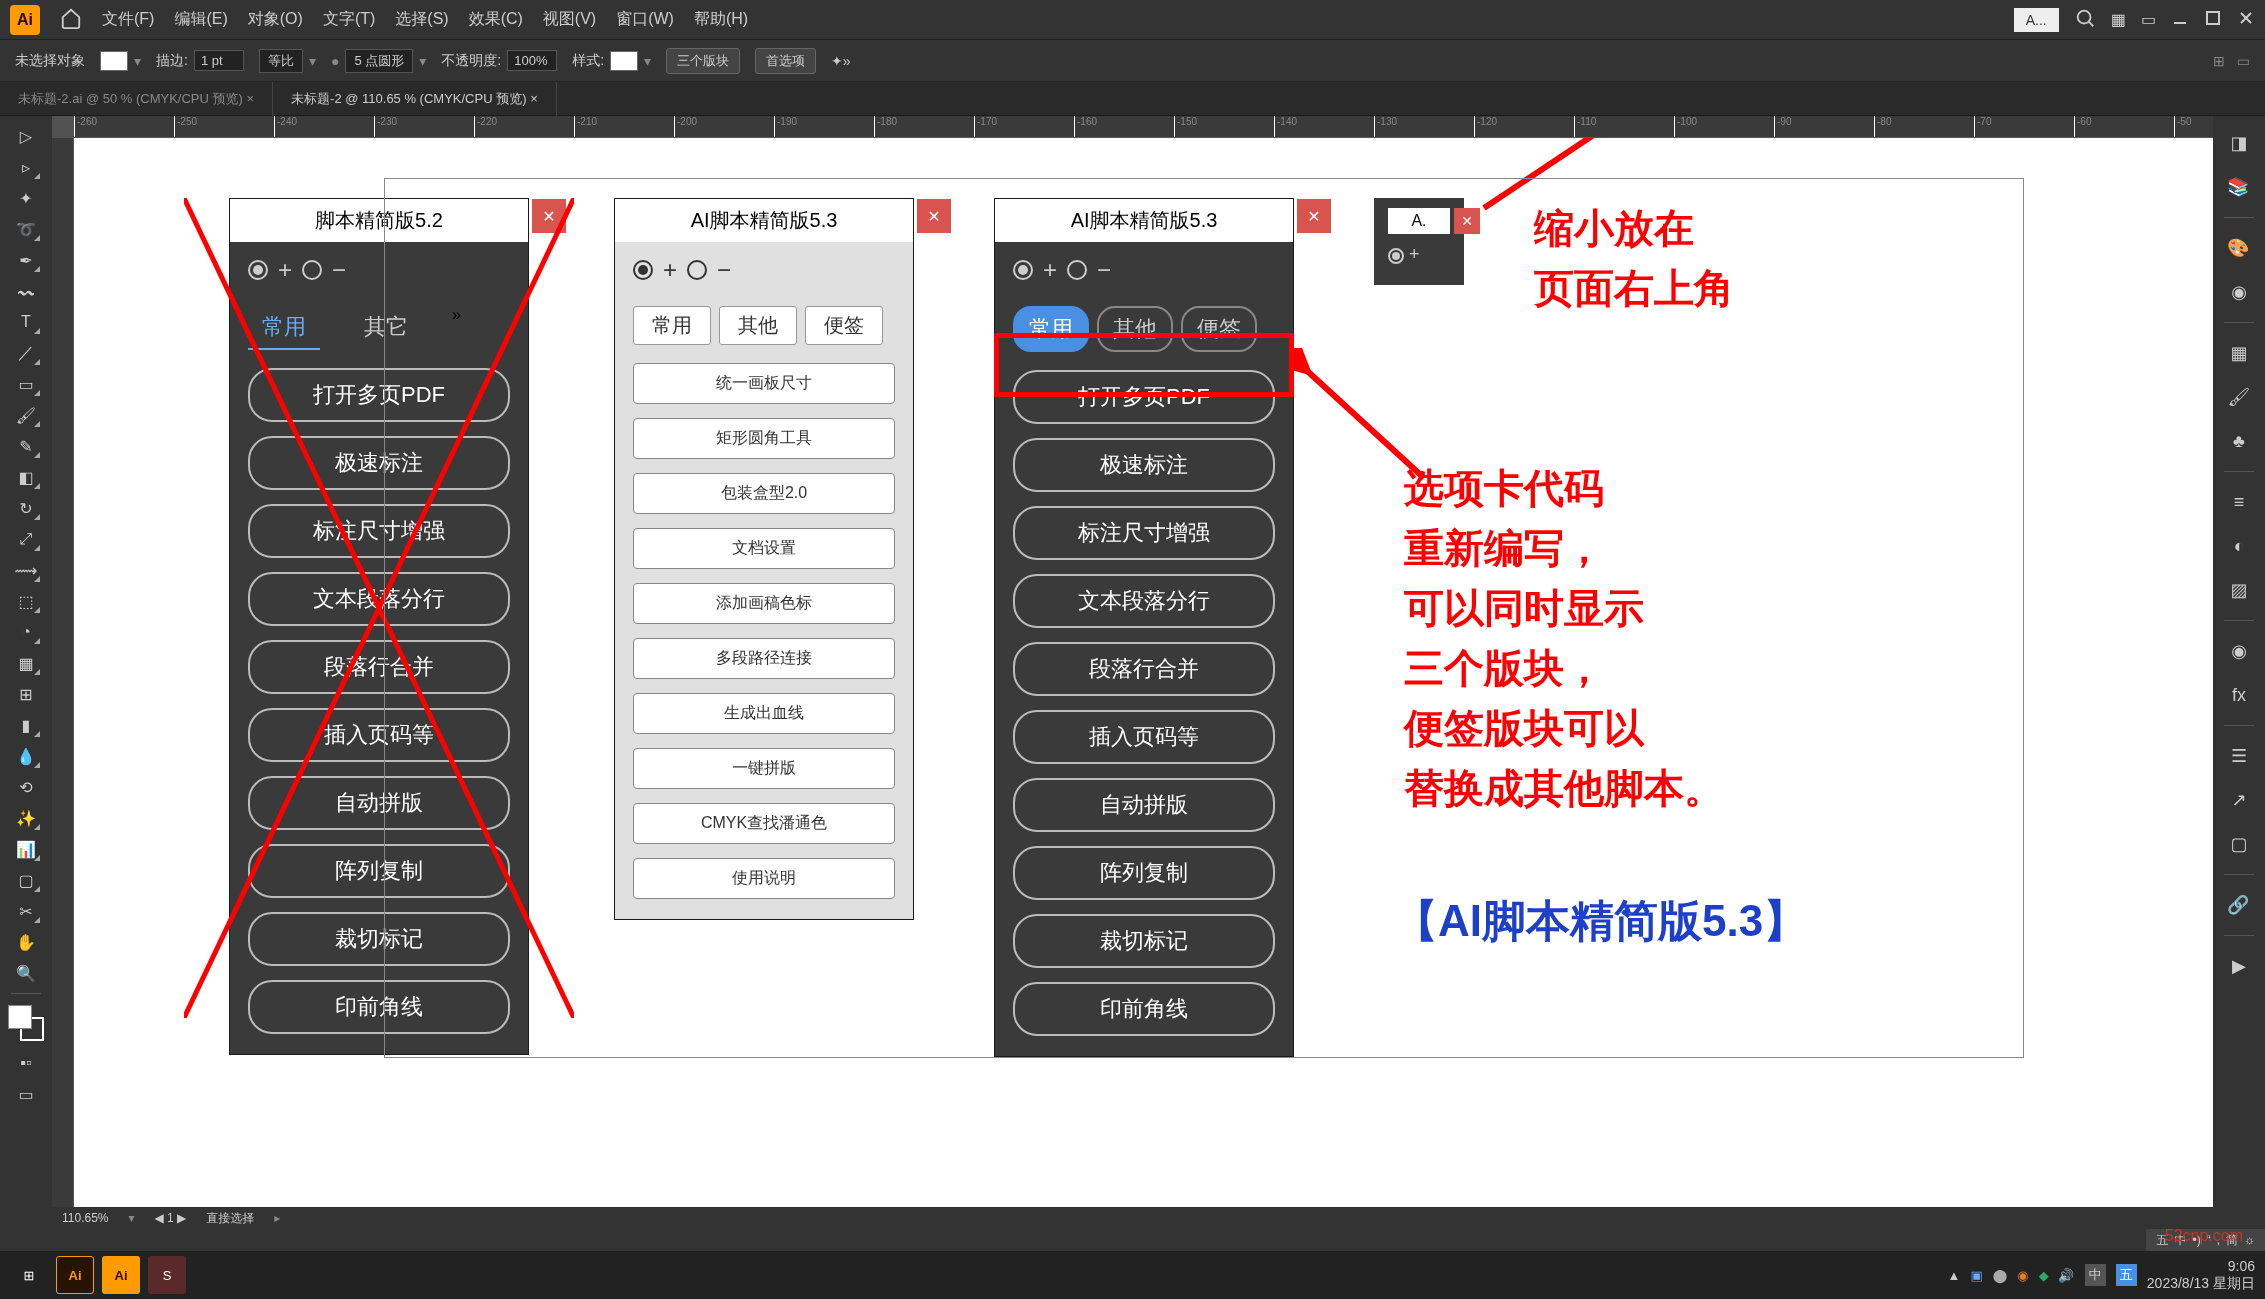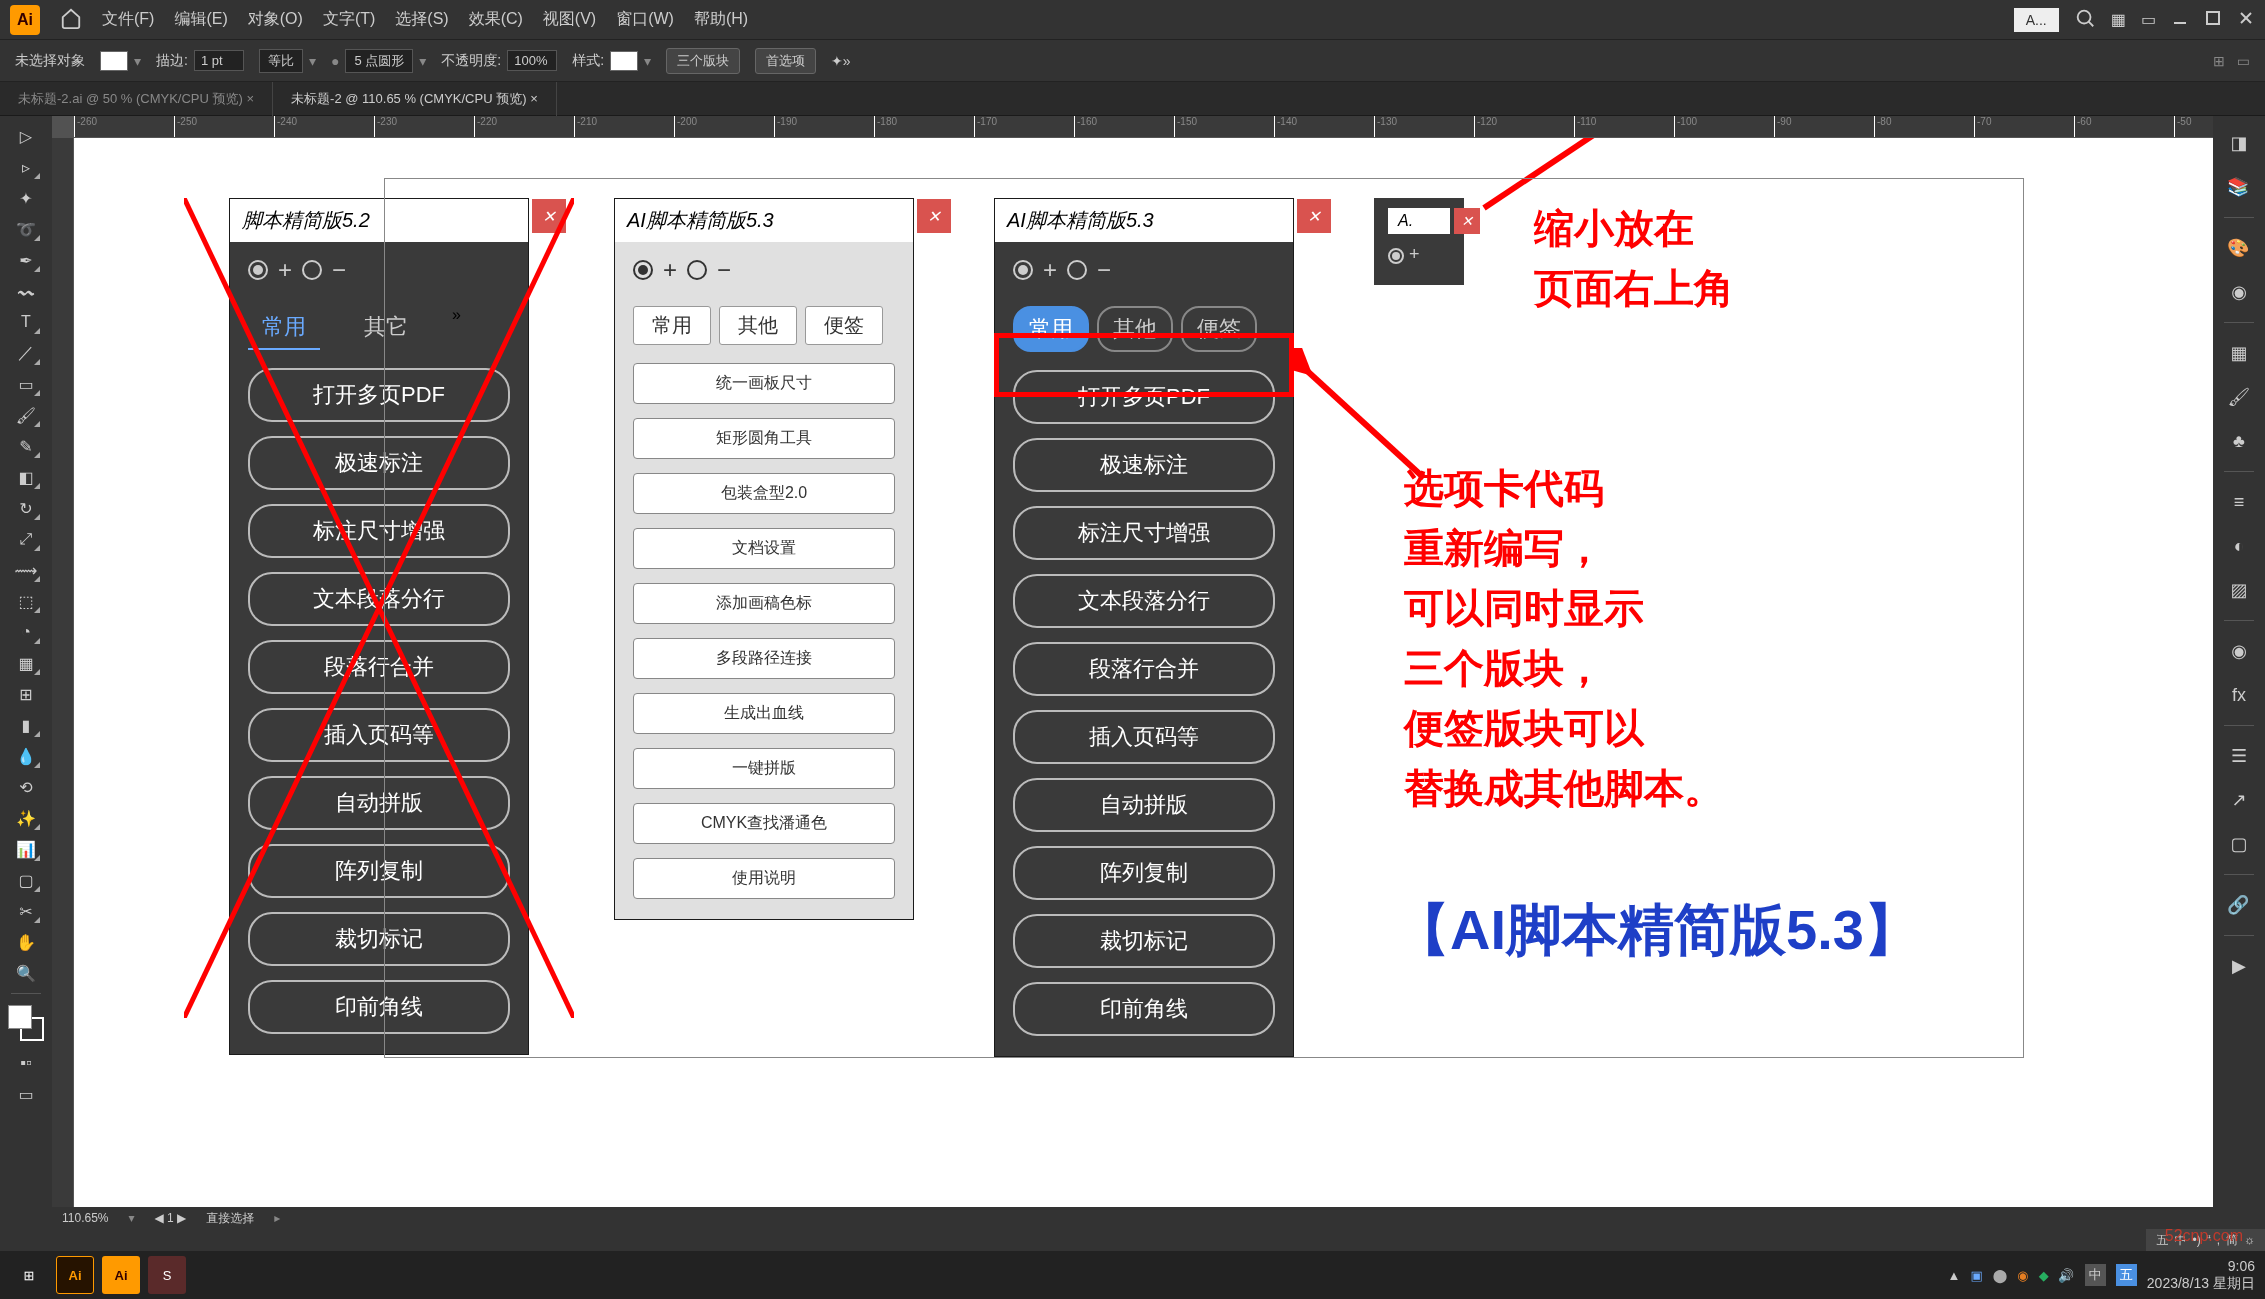--- a/index.html
+++ b/index.html
@@ -47,21 +47,21 @@
 .tool-left .fillstroke .stroke { position: absolute; bottom: 0; right: 0; width: 24px; height: 24px; background: #333; border: 2px solid #fff; }
 
 
 .tool-right { position: absolute; top: 116px; right: 0; width: 52px; bottom: 70px; background: #333; display: flex; flex-direction: column; align-items: center; padding: 10px 0; gap: 10px; }
 .tool-right .ricon { width: 34px; height: 34px; display: flex; align-items: center; justify-content: center; color: #ccc; cursor: pointer; font-size: 18px; border-radius: 3px; }
 .tool-right .rsep { width: 30px; height: 1px; background: #555; margin: 3px 0; }
 
 
 .panel { position: absolute; background: #3a3a3a; border: 1px solid #1a1a1a; }
 .panel.light { background: #e0e0e0; }
-.panel-title { background: #fff; color: #000; padding: 8px 12px; font-size: 20px; position: relative; font-style: italic; }
+.panel-title { background: #fff; color: #000; padding: 8px 12px; font-size: 20px; text-align: center; position: relative; }
 .panel-close { position: absolute; top: 0; right: -38px; width: 34px; height: 34px; background: #d9534f; color: #fff; display: flex; align-items: center; justify-content: center; cursor: pointer; font-size: 16px; }
 .panel-head { display: flex; align-items: center; gap: 10px; padding: 14px 18px; color: #ccc; font-size: 24px; }
 .panel-head .radio { width: 20px; height: 20px; border-radius: 50%; border: 2px solid #ccc; display: inline-flex; align-items: center; justify-content: center; }
 .panel-head .radio.checked::after { content: ""; width: 10px; height: 10px; background: #ccc; border-radius: 50%; }
 .panel.light .panel-head { color: #333; }
 .panel.light .panel-head .radio { border-color: #333; }
 .panel.light .panel-head .radio.checked::after { background: #333; }
 
 .panel-tabs { display: flex; gap: 0; padding: 8px 18px; }
 .panel-tabs .ptab { padding: 6px 14px; color: #ccc; font-size: 22px; cursor: pointer; border: 2px solid #888; border-radius: 18px; }
@@ -72,21 +72,21 @@
 
 .panel.light .panel-tabs { gap: 8px; }
 .panel.light .panel-tabs .ptab { background: #fff; color: #333; border: 1px solid #999; border-radius: 3px; font-size: 20px; padding: 5px 18px; }
 
 .panel-body { padding: 10px 18px 20px; display: flex; flex-direction: column; gap: 14px; }
 .panel-body .pbtn { background: #3a3a3a; color: #fff; border: 2px solid #bbb; border-radius: 24px; padding: 10px; font-size: 22px; text-align: center; cursor: pointer; }
 .panel.light .panel-body .pbtn { background: #fff; color: #333; border: 1px solid #888; border-radius: 4px; font-size: 16px; padding: 9px; }
 
 
 .anno { position: absolute; color: #ff0000; font-size: 40px; font-weight: bold; line-height: 1.5; }
-.anno.blue { color: #1e3fc7; font-size: 56px; }
+.anno.blue { color: #1e3fc7; font-size: 44px; }
 .arrow-svg { position: absolute; pointer-events: none; }
 .crossout { position: absolute; pointer-events: none; }
 .redbox { position: absolute; border: 5px solid #ff0000; }
 
 
 .mini-collapsed { position: absolute; background: #3a3a3a; padding: 10px 14px; color: #ccc; }
 .mini-collapsed .panel-title { font-size: 16px; padding: 4px 10px; }
 .mini-collapsed .panel-close { width: 26px; height: 26px; right: -30px; font-size: 14px; }
 
 

